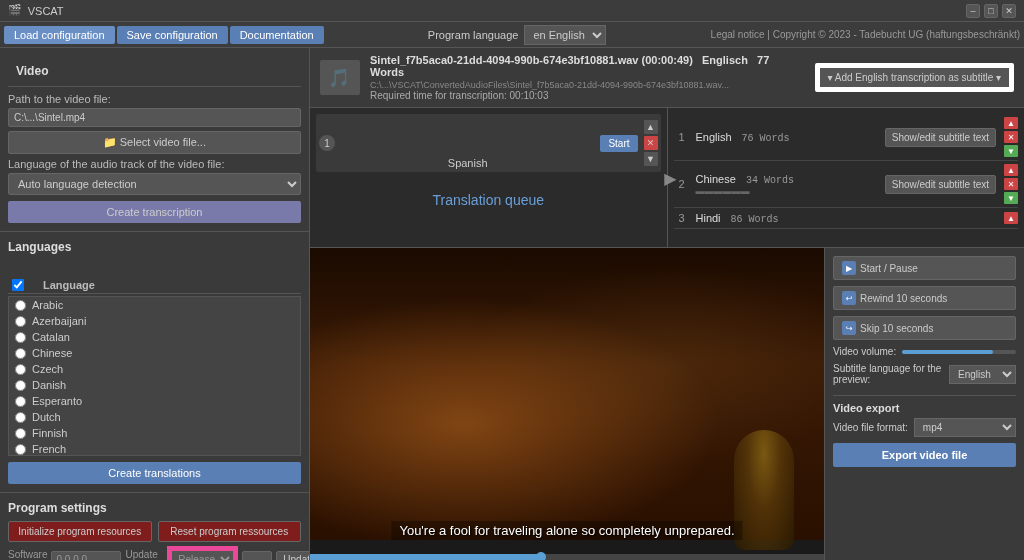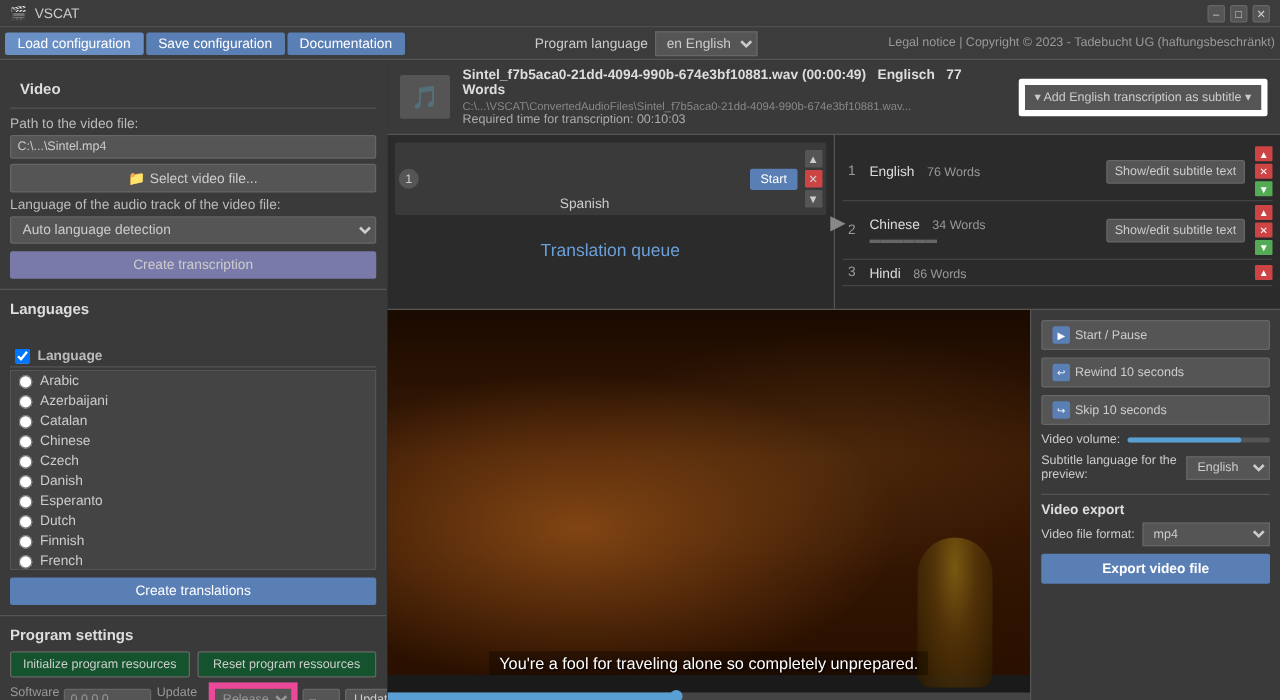--- a/index.html
+++ b/index.html
@@ -31,34 +31,34 @@
     .video-section .section-title { font-size: 12px; font-weight: bold; color: #ddd; margin-bottom: 6px; }
     .field-label { font-size: 11px; color: #bbb; margin-bottom: 3px; }
     .path-input { width: 100%; background: #555; border: 1px solid #666; color: #ccc; padding: 3px 5px; font-size: 10px; border-radius: 2px; }
     .select-btn { width: 100%; background: #555; border: 1px solid #666; color: #ccc; padding: 4px; font-size: 11px; cursor: pointer; border-radius: 2px; margin: 4px 0; text-align: center; }
     .lang-select { width: 100%; background: #555; border: 1px solid #666; color: #ccc; padding: 3px 5px; font-size: 11px; border-radius: 2px; margin-bottom: 6px; }
     .create-trans-btn { width: 100%; background: #7a7aaa; border: none; color: #ccc; padding: 5px; font-size: 11px; cursor: pointer; border-radius: 2px; }
 
     
     .languages-section { padding: 8px; border-bottom: 1px solid #555; flex: 1; }
     .languages-section .section-title { font-size: 12px; font-weight: bold; color: #ddd; margin-bottom: 6px; }
-    .lang-header { display: flex; align-items: center; gap: 6px; padding: 2px 4px; border-bottom: 1px solid #555; margin-bottom: 2px; margin-top: 23px; }
+    .lang-header { display: flex; align-items: center; gap: 19px; padding: 2px 4px; border-bottom: 1px solid #555; margin-bottom: 2px; margin-top: 23px; }
     .lang-header input[type="checkbox"] { width: 12px; height: 12px; }
     .lang-header span { font-size: 11px; color: #bbb; font-weight: bold; }
     .lang-list { height: 160px; overflow-y: auto; border: 1px solid #555; background: #444; }
     .lang-item { display: flex; align-items: center; gap: 6px; padding: 2px 6px; cursor: pointer; }
     .lang-item input[type="radio"] { width: 11px; height: 11px; }
     .lang-item span { font-size: 11px; color: #ccc; }
     .create-translations-btn { width: 100%; background: #5a7fb5; border: none; color: white; padding: 5px; font-size: 11px; cursor: pointer; border-radius: 2px; margin-top: 6px; }
 
     
     .settings-section { padding: 8px; }
     .settings-section .section-title { font-size: 12px; font-weight: bold; color: #ddd; margin-bottom: 6px; }
     .settings-row { display: flex; gap: 6px; margin-bottom: 4px; }
-    .settings-btn { flex: 1; background: #14532d; border: 1px solid #666; color: #ccc; padding: 4px; font-size: 10px; cursor: pointer; border-radius: 2px; }
+    .settings-btn { flex: 1; background: #7f1d1d; border: 1px solid #666; color: #ccc; padding: 4px; font-size: 10px; cursor: pointer; border-radius: 2px; }
     .version-row { display: flex; align-items: center; gap: 4px; font-size: 10px; color: #999; }
     .version-row input { background: #555; border: 1px solid #666; color: #999; padding: 2px 4px; font-size: 10px; width: 70px; border-radius: 2px; }
     .version-row select { background: #555; border: 5px solid #ec4899; color: #999; padding: 2px; font-size: 10px; }
     .update-btn { background: #555; border: 1px solid #666; color: #ccc; padding: 2px 6px; font-size: 10px; cursor: pointer; border-radius: 2px; }
 
     
     .right-panel { flex: 1; display: flex; flex-direction: column; background: #2b2b2b; }
 
     
     .info-bar { background: #3a3a3a; border-bottom: 1px solid #555; padding: 6px 10px; display: flex; align-items: center; gap: 10px; min-height: 55px; }
@@ -79,21 +79,21 @@
     .queue-controls { display: flex; flex-direction: column; gap: 2px; }
     .queue-ctrl-btn { width: 14px; height: 14px; background: #555; border: none; color: #ccc; cursor: pointer; font-size: 9px; display: flex; align-items: center; justify-content: center; border-radius: 1px; }
     .queue-label { color: #6a9fd8; font-size: 13px; text-align: center; margin-top: 30px; font-style: normal; }
 
     
     .subtitle-list { flex: 1; padding: 6px; overflow-y: auto; }
     .subtitle-item { display: flex; align-items: center; gap: 6px; padding: 3px 0; border-bottom: 1px solid #444; }
     .sub-num { width: 16px; font-size: 11px; color: #999; text-align: center; flex-shrink: 0; }
     .sub-lang { flex: 1; }
     .sub-lang-name { font-size: 11px; color: #ddd; }
-    .sub-lang-count { font-size: 10px; color: #999; }
+    .sub-lang-count { font-size: 10px; color: #999; font-family: Liberation Mono, monospace; }
     .show-edit-btn { background: #555; border: 1px solid #666; color: #ccc; padding: 3px 6px; font-size: 10px; cursor: pointer; border-radius: 2px; white-space: nowrap; }
     .sub-controls { display: flex; flex-direction: column; gap: 2px; margin-left: 2px; }
     .sub-ctrl-btn { width: 14px; height: 12px; background: #c44; border: none; color: white; cursor: pointer; font-size: 8px; display: flex; align-items: center; justify-content: center; border-radius: 1px; }
     .sub-ctrl-btn.down { background: #5a5; }
     .sub-ctrl-btn.del { background: #c44; }
 
     
     .video-area { display: flex; flex: 1; min-height: 0; }
     .video-player { flex: 1; background: #1a1a1a; position: relative; overflow: hidden; }
     .video-subtitle { position: absolute; bottom: 20px; left: 50%; transform: translateX(-50%); color: white; font-size: 13px; text-align: center; text-shadow: 1px 1px 2px black; white-space: nowrap; background: rgba(0,0,0,0.3); padding: 2px 8px; }

